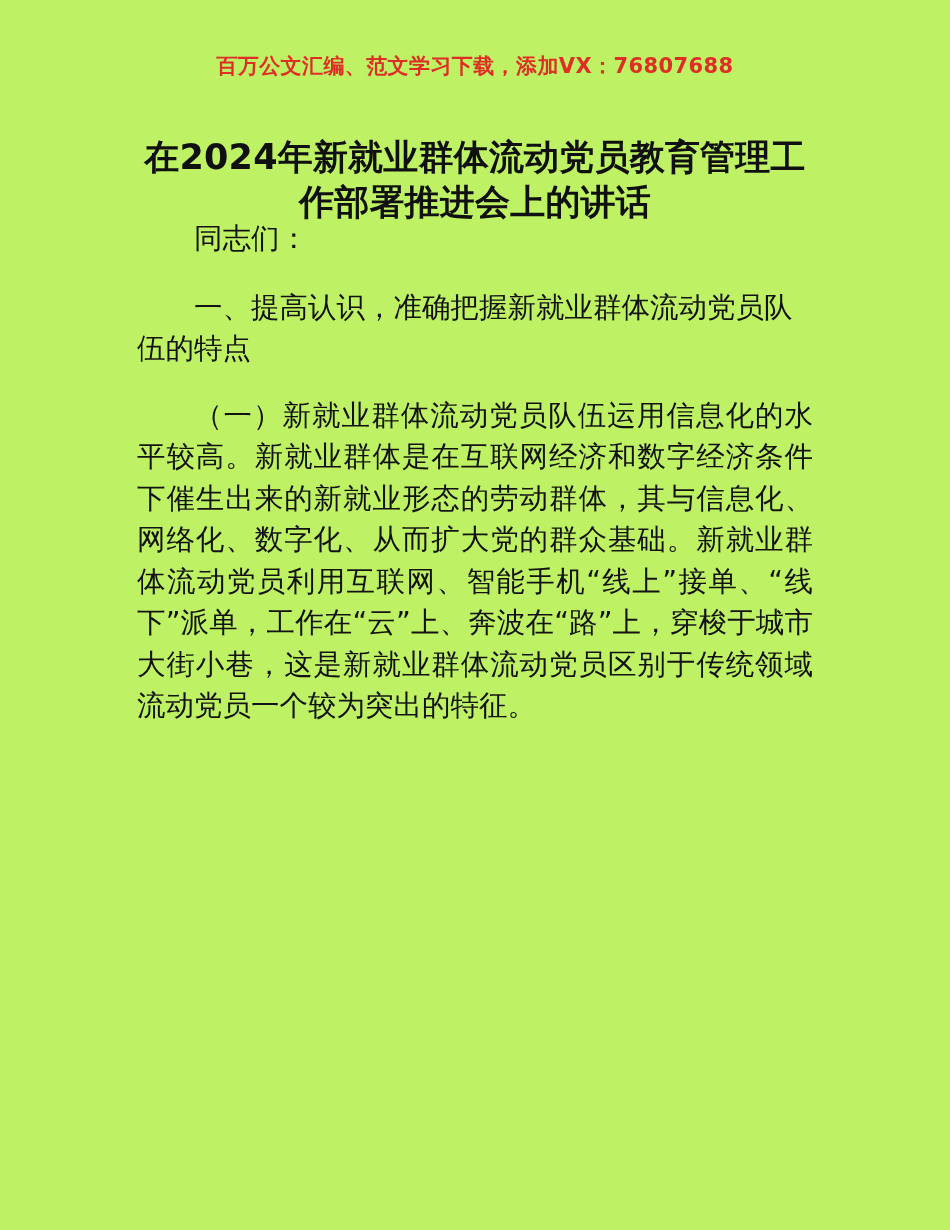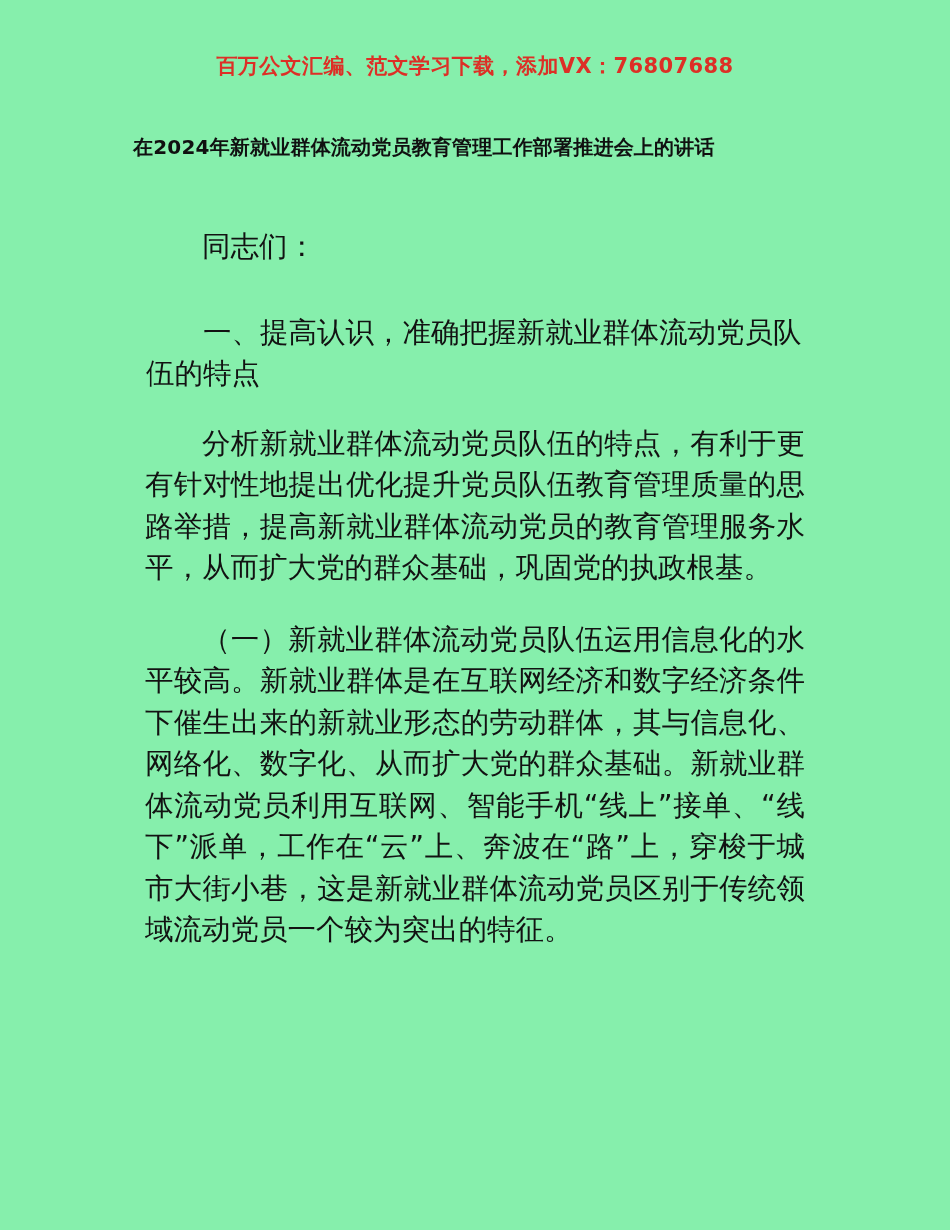--- a/index.html
+++ b/index.html
@@ -5,21 +5,21 @@
   html, body {
     margin: 0;
     padding: 0;
     background: #ffffff;
   }
 
   .page {
     position: relative;
     width: 950px;
     height: 1230px;
-    background: #86efac;
+    background: #bef264;
     overflow: hidden;
     font-family: "DejaVu Sans", "Liberation Sans", sans-serif;
     -webkit-font-smoothing: none;
   }
 
   
   .promo-header {
     position: absolute;
     left: 0;
     top: 52px;
@@ -32,43 +32,43 @@
     letter-spacing: 0.4px;
     white-space: nowrap;
   }
 
   
   .doc-title {
     position: absolute;
     left: 133px;
     top: 112px;
     width: 684px;
-    text-align: left;
-    font-size: 20px;
+    text-align: center;
+    font-size: 35px;
     line-height: 45px;
     font-weight: 700;
     color: #101010;
     letter-spacing: 0.2px;
   }
 
   
   .body-block {
     position: absolute;
     left: 137px;
     top: 218px;
     width: 676px;
   }
 
   .para {
     font-size: 28.5px;
     line-height: 41.5px;
     color: #121212;
     text-align: justify;
     text-justify: inter-ideograph;
-    margin: 8px;
+    margin: 0;
     letter-spacing: 0px;
     word-break: break-all;
   }
 
   .para.indent {
     text-indent: 57px;
   }
 
   .para.salutation {
     text-indent: 57px;
@@ -77,21 +77,21 @@
   
   .gap-sm { height: 11px; }
   .gap-md { height: 13px; }
   .gap-lg { height: 14px; }
 
   .heading-1 {
     font-size: 28.5px;
     line-height: 41.5px;
     color: #121212;
     text-indent: 57px;
-    margin: 9px;
+    margin: 0;
     letter-spacing: 0px;
   }
 </style>
 </head>
 <body>
 
 <div class="page">
 
   <div class="promo-header">百万公文汇编、范文学习下载，添加VX：76807688</div>
 
@@ -103,21 +103,20 @@
 
     <div class="gap-md"></div>
 
 
     <div class="gap-lg"></div>
 
     <p class="heading-1">一、提高认识，准确把握新就业群体流动党员队伍的特点</p>
 
     <div class="gap-sm"></div>
 
-    <p class="para indent">分析新就业群体流动党员队伍的特点，有利于更有针对性地提出优化提升党员队伍教育管理质量的思路举措，提高新就业群体流动党员的教育管理服务水平，从而扩大党的群众基础，巩固党的执政根基。</p>
 
     <div class="gap-lg"></div>
 
     <p class="para indent">（一）新就业群体流动党员队伍运用信息化的水平较高。新就业群体是在互联网经济和数字经济条件下催生出来的新就业形态的劳动群体，其与信息化、网络化、数字化、从而扩大党的群众基础。新就业群体流动党员利用互联网、智能手机“线上”接单、“线下”派单，工作在“云”上、奔波在“路”上，穿梭于城市大街小巷，这是新就业群体流动党员区别于传统领域流动党员一个较为突出的特征。</p>
 
   </div>
 
 </div>
 
 </body></html>

